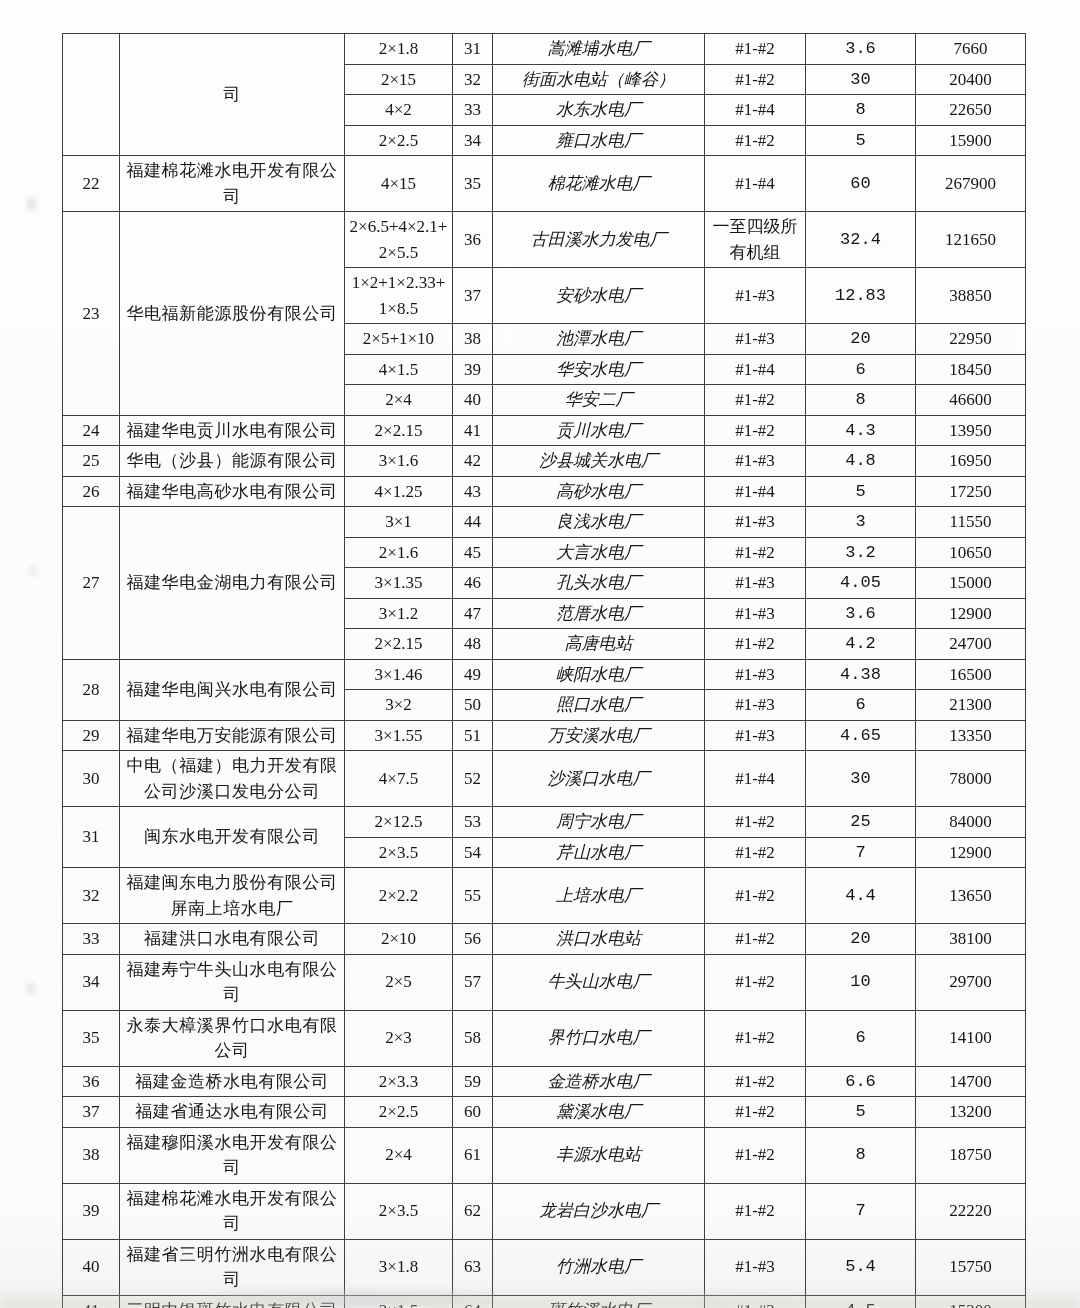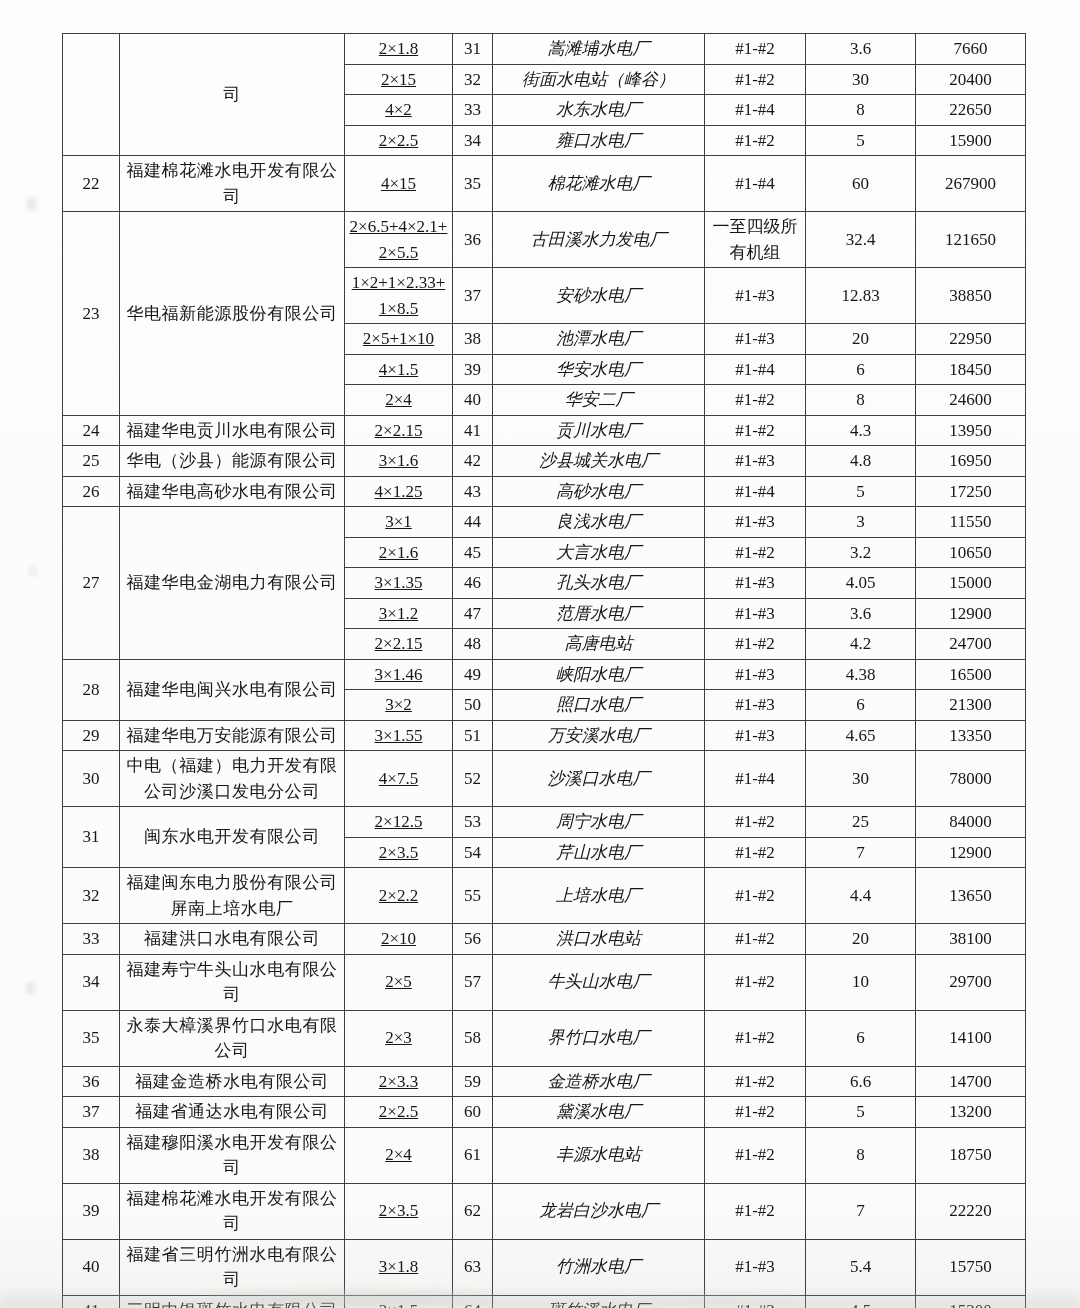--- a/index.html
+++ b/index.html
@@ -28,25 +28,25 @@
     font-size: 17px;
     line-height: 1.5;
     padding: 2px 4px;
     text-align: center;
     vertical-align: middle;
     height: 27px;
     overflow: hidden;
   }
   td.col-no      { width: 57px;  }
   td.col-company { width: 225px; text-align: left; padding: 2px 8px 2px 10px; letter-spacing: 0.6px; }
-  td.col-capacity{ width: 108px; word-break: break-all; text-decoration: underline; }
+  td.col-capacity{ width: 108px; word-break: break-all; }
   td.col-seq     { width: 40px;  }
   td.col-plant   { width: 212px; font-style: italic; }
   td.col-units   { width: 101px; line-height: 1.35; }
-  td.col-cap     { width: 110px; }
+  td.col-cap     { width: 110px; font-family: Liberation Mono, monospace; }
   td.col-value   { width: 110px; }
   td.valign-top  { vertical-align: top; }
   
   .artifact { position: absolute; pointer-events: none; }
   .smudge-bottom-left {
     left: 205px; top: 1293px; width: 290px; height: 9px;
     background: #cfcfcc; border-radius: 50%;
     filter: blur(5px); opacity: 0.55;
   }
   .smudge-bottom-mid {
@@ -146,21 +146,21 @@
           <td class="col-units">#1-#4</td>
           <td class="col-cap">6</td>
           <td class="col-value">18450</td>
         </tr>
         <tr>
           <td class="col-capacity">2×4</td>
           <td class="col-seq">40</td>
           <td class="col-plant">华安二厂</td>
           <td class="col-units">#1-#2</td>
           <td class="col-cap">8</td>
-          <td class="col-value">24600</td>
+          <td class="col-value">46600</td>
         </tr>
         <tr>
           <td class="col-no" rowspan="1">24</td>
           <td class="col-company" rowspan="1">福建华电贡川水电有限公司</td>
           <td class="col-capacity">2×2.15</td>
           <td class="col-seq">41</td>
           <td class="col-plant">贡川水电厂</td>
           <td class="col-units">#1-#2</td>
           <td class="col-cap">4.3</td>
           <td class="col-value">13950</td>

